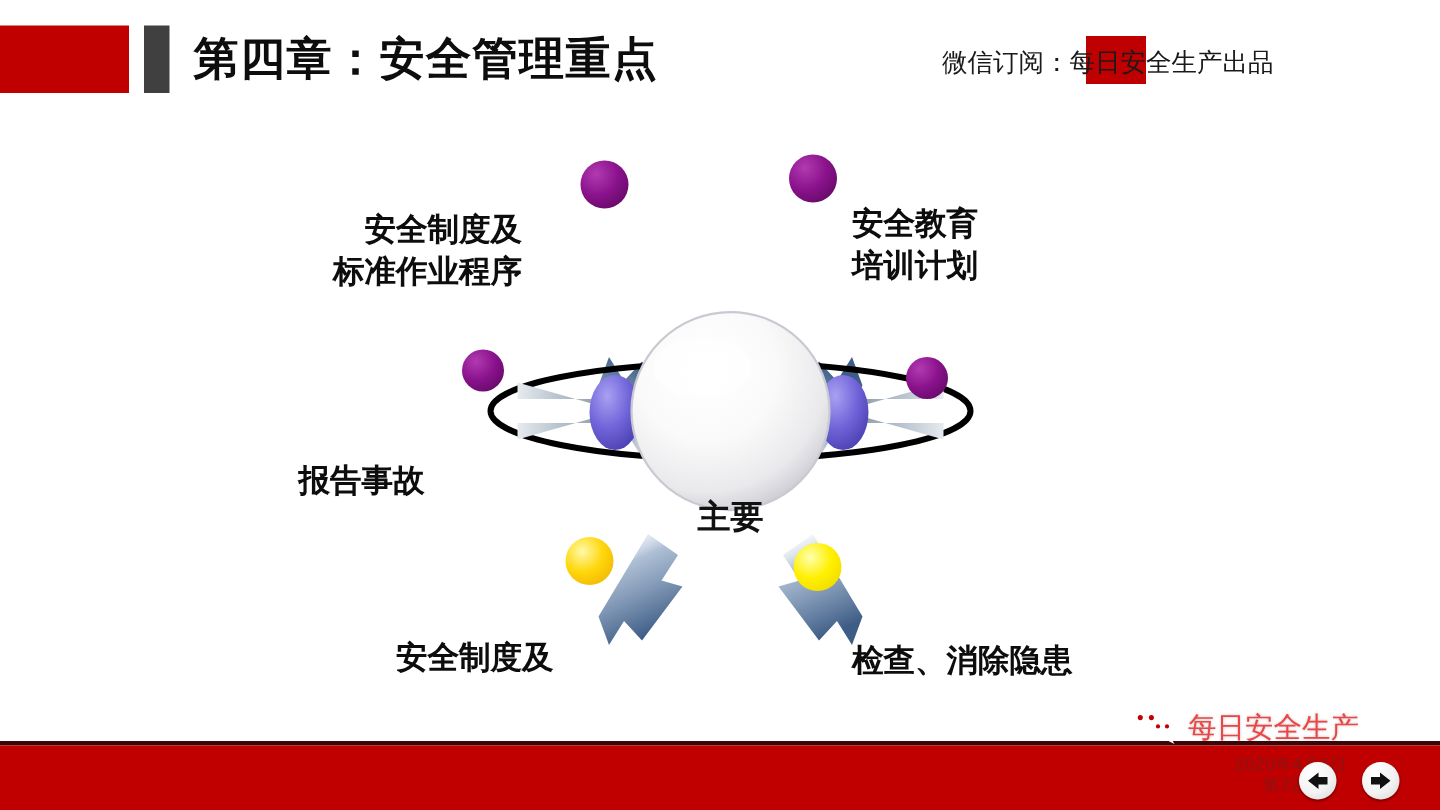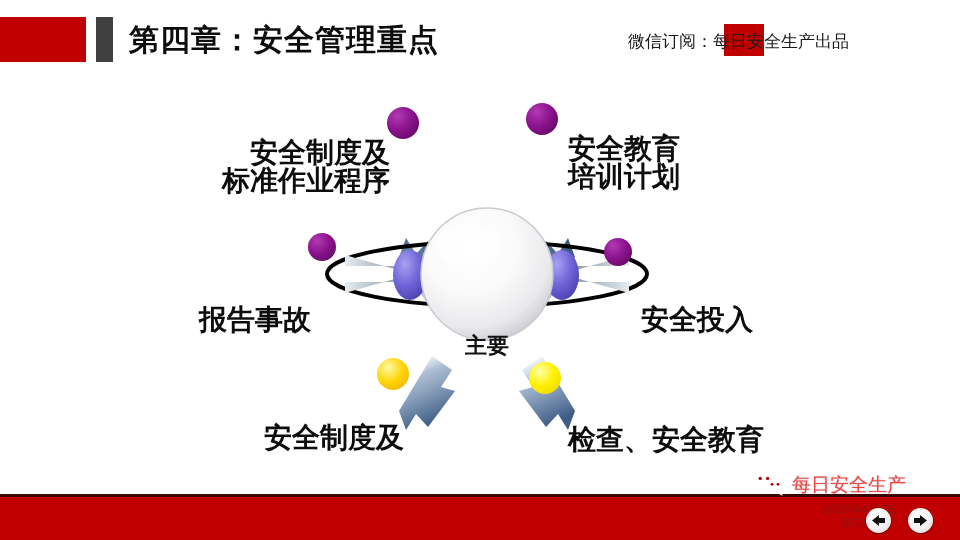--- a/index.html
+++ b/index.html
@@ -62,21 +62,21 @@
   
   .diagram {
     position: absolute;
     left: 0; top: 60px;
     width: 960px; height: 400px;
   }
   .diagram svg { display: block; }
 
   .node-label {
     position: absolute;
-    font-size: 28px;
+    font-size: 21px;
     font-weight: bold;
     color: #0d0d0d;
     line-height: 28px;
     white-space: pre;
   }
   .lbl-tl { left: 222px; top: 79px; text-align: right; }
   .lbl-tr { left: 568px; top: 75px; text-align: left; }
   .lbl-l  { left: 199px; top: 246px; }
   .lbl-r  { left: 641px; top: 246px; }
   .lbl-bl { left: 264px; top: 364px; }
@@ -243,23 +243,22 @@
       <circle cx="618" cy="192" r="14" fill="url(#purpG)"></circle>
       <circle cx="393" cy="314" r="16" fill="url(#yelG)"></circle>
       <circle cx="545" cy="318" r="16" fill="url(#yelG2)"></circle>
     </svg>
 
     <div class="node-label lbl-tl">安全制度及
 标准作业程序</div>
     <div class="node-label lbl-l">报告事故</div>
     <div class="node-label lbl-tr">安全教育
 培训计划</div>
-    <div class="node-label lbl-r">安全投入</div>
     <div class="node-label lbl-bl">安全制度及</div>
-    <div class="node-label lbl-br">检查、安全教育</div>
+    <div class="node-label lbl-br">检查、消除隐患</div>
 
     <div class="core-text">
       <div>主要</div>
     </div>
   </div>
 
   <div class="divider-line"></div>
   <div class="bottom-bar"></div>
 
   <div class="wechat-brand">

